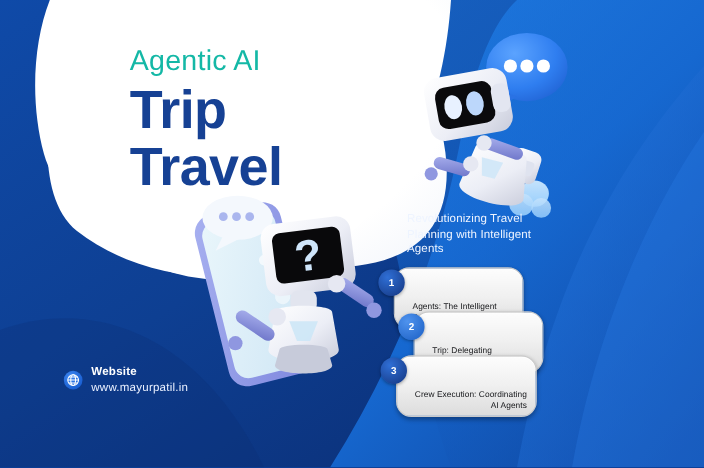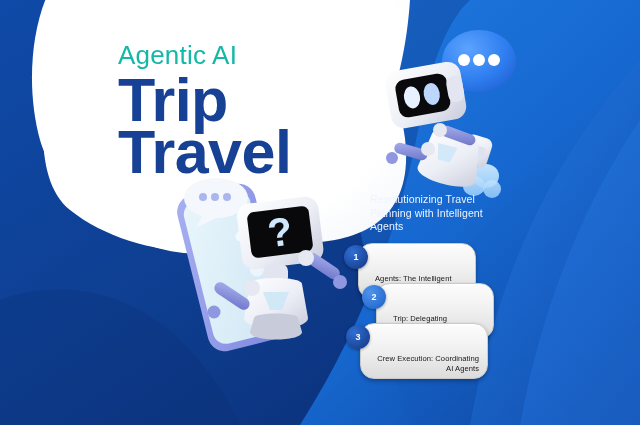--- a/index.html
+++ b/index.html
@@ -16,21 +16,21 @@
 
   
   .headline{
     position:absolute; left:118px; top:40px; width:300px; z-index:6;
   }
   .eyebrow{
     font-size:26px; line-height:30px; color:#14b8a6; font-weight:400;
     letter-spacing:0.2px;
   }
   .title-main{
-    font-size:61px; line-height:52px; color:#164194; font-weight:bold;
+    font-size:49px; line-height:52px; color:#164194; font-weight:bold;
     letter-spacing:-0.5px; margin-top:4px;
   }
   .title-main .l2{ display:block; }
 
   
   .subtitle{
     position:absolute; left:370px; top:193px; width:128px; z-index:6;
     color:#eef4ff; font-size:10.5px; line-height:13.5px; font-weight:500;
     letter-spacing:0.1px;
   }
@@ -279,14 +279,29 @@
       </div>
     </div>
     <div class="step step-3">
       <div class="badge badge-3">3</div>
       <div class="pill pill-3">
         <span>Crew Execution: Coordinating AI Agents</span>
       </div>
     </div>
   </div>
 
+  <div class="website">
+    <div class="globe">
+      <svg viewBox="0 0 24 24" fill="none" stroke="#ffffff" stroke-width="1.8">
+        <circle cx="12" cy="12" r="9"></circle>
+        <ellipse cx="12" cy="12" rx="4" ry="9"></ellipse>
+        <line x1="3" y1="12" x2="21" y2="12"></line>
+        <line x1="4.6" y1="7" x2="19.4" y2="7"></line>
+        <line x1="4.6" y1="17" x2="19.4" y2="17"></line>
+      </svg>
+    </div>
+    <div class="web-text">
+      <div class="w-label">Website</div>
+      <div class="w-url">www.mayurpatil.in</div>
+    </div>
+  </div>
 
 </div>
 
 </body></html>

